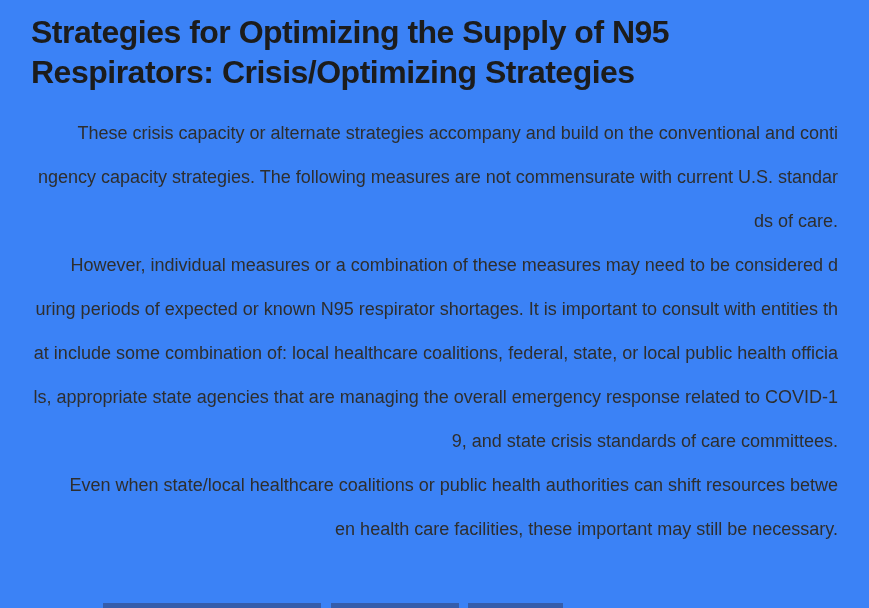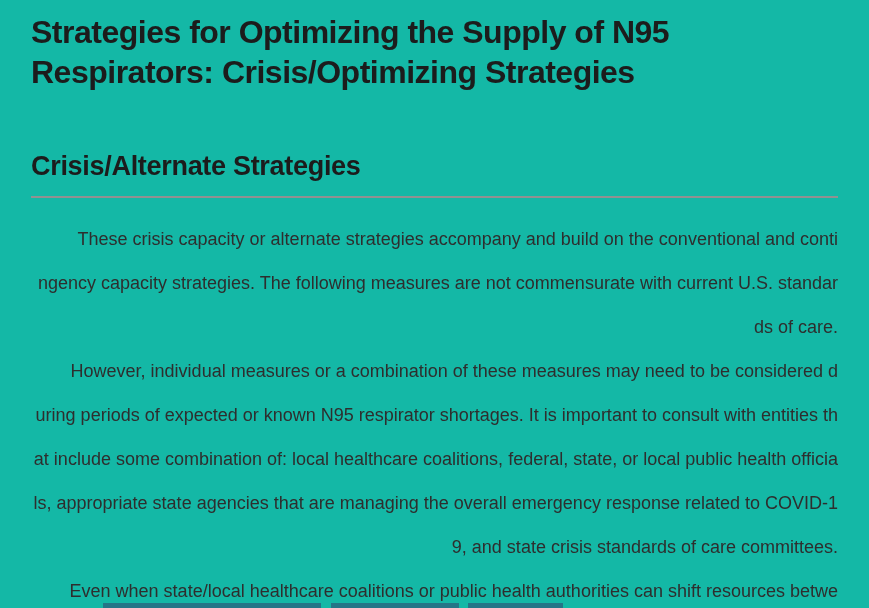--- a/index.html
+++ b/index.html
@@ -12,21 +12,21 @@
     height: 608px;
     overflow: hidden;
     position: relative;
     font-family: "Liberation Sans", "DejaVu Sans", sans-serif;
   }
   .page {
     position: absolute;
     inset: 0;
     padding: 12px 31px 0 31px;
     box-sizing: border-box;
-    background: #14b8a6;
+    background: #3b82f6;
   }
   .doc-title {
     margin: 0;
     font-size: 32px;
     line-height: 40px;
     font-weight: 700;
     letter-spacing: -0.5px;
     color: #1c1c1c;
   }
   .doc-title .title-line {
@@ -76,26 +76,25 @@
 </head>
 <body>
 
 <div class="page">
 
   <h1 class="doc-title">
     <span class="title-line">Strategies for Optimizing the Supply of N95</span>
     <span class="title-line">Respirators: Crisis/Optimizing Strategies</span>
   </h1>
 
-  <h2 class="section-heading">Crisis/Alternate Strategies</h2>
 
   <div class="body-text">
     <p>These crisis capacity or alternate strategies accompany and build on the conventional and contingency capacity strategies. The following measures are not commensurate with current U.S. standards of care.</p>
     <p>However, individual measures or a combination of these measures may need to be considered during periods of expected or known N95 respirator shortages. It is important to consult with entities that include some combination of: local healthcare coalitions, federal, state, or local public health officials, appropriate state agencies that are managing the overall emergency response related to COVID-19, and state crisis standards of care committees.</p>
-    <p>Even when state/local healthcare coalitions or public health authorities can shift resources between health care coalitions, these strategies may still be necessary.</p>
+    <p>Even when state/local healthcare coalitions or public health authorities can shift resources between health care facilities, these important may still be necessary.</p>
   </div>
 
   <div class="clipped-next-line">
     <div class="clipped-seg s1"></div>
     <div class="clipped-seg s2"></div>
     <div class="clipped-seg s3"></div>
   </div>
 
 </div>
 

